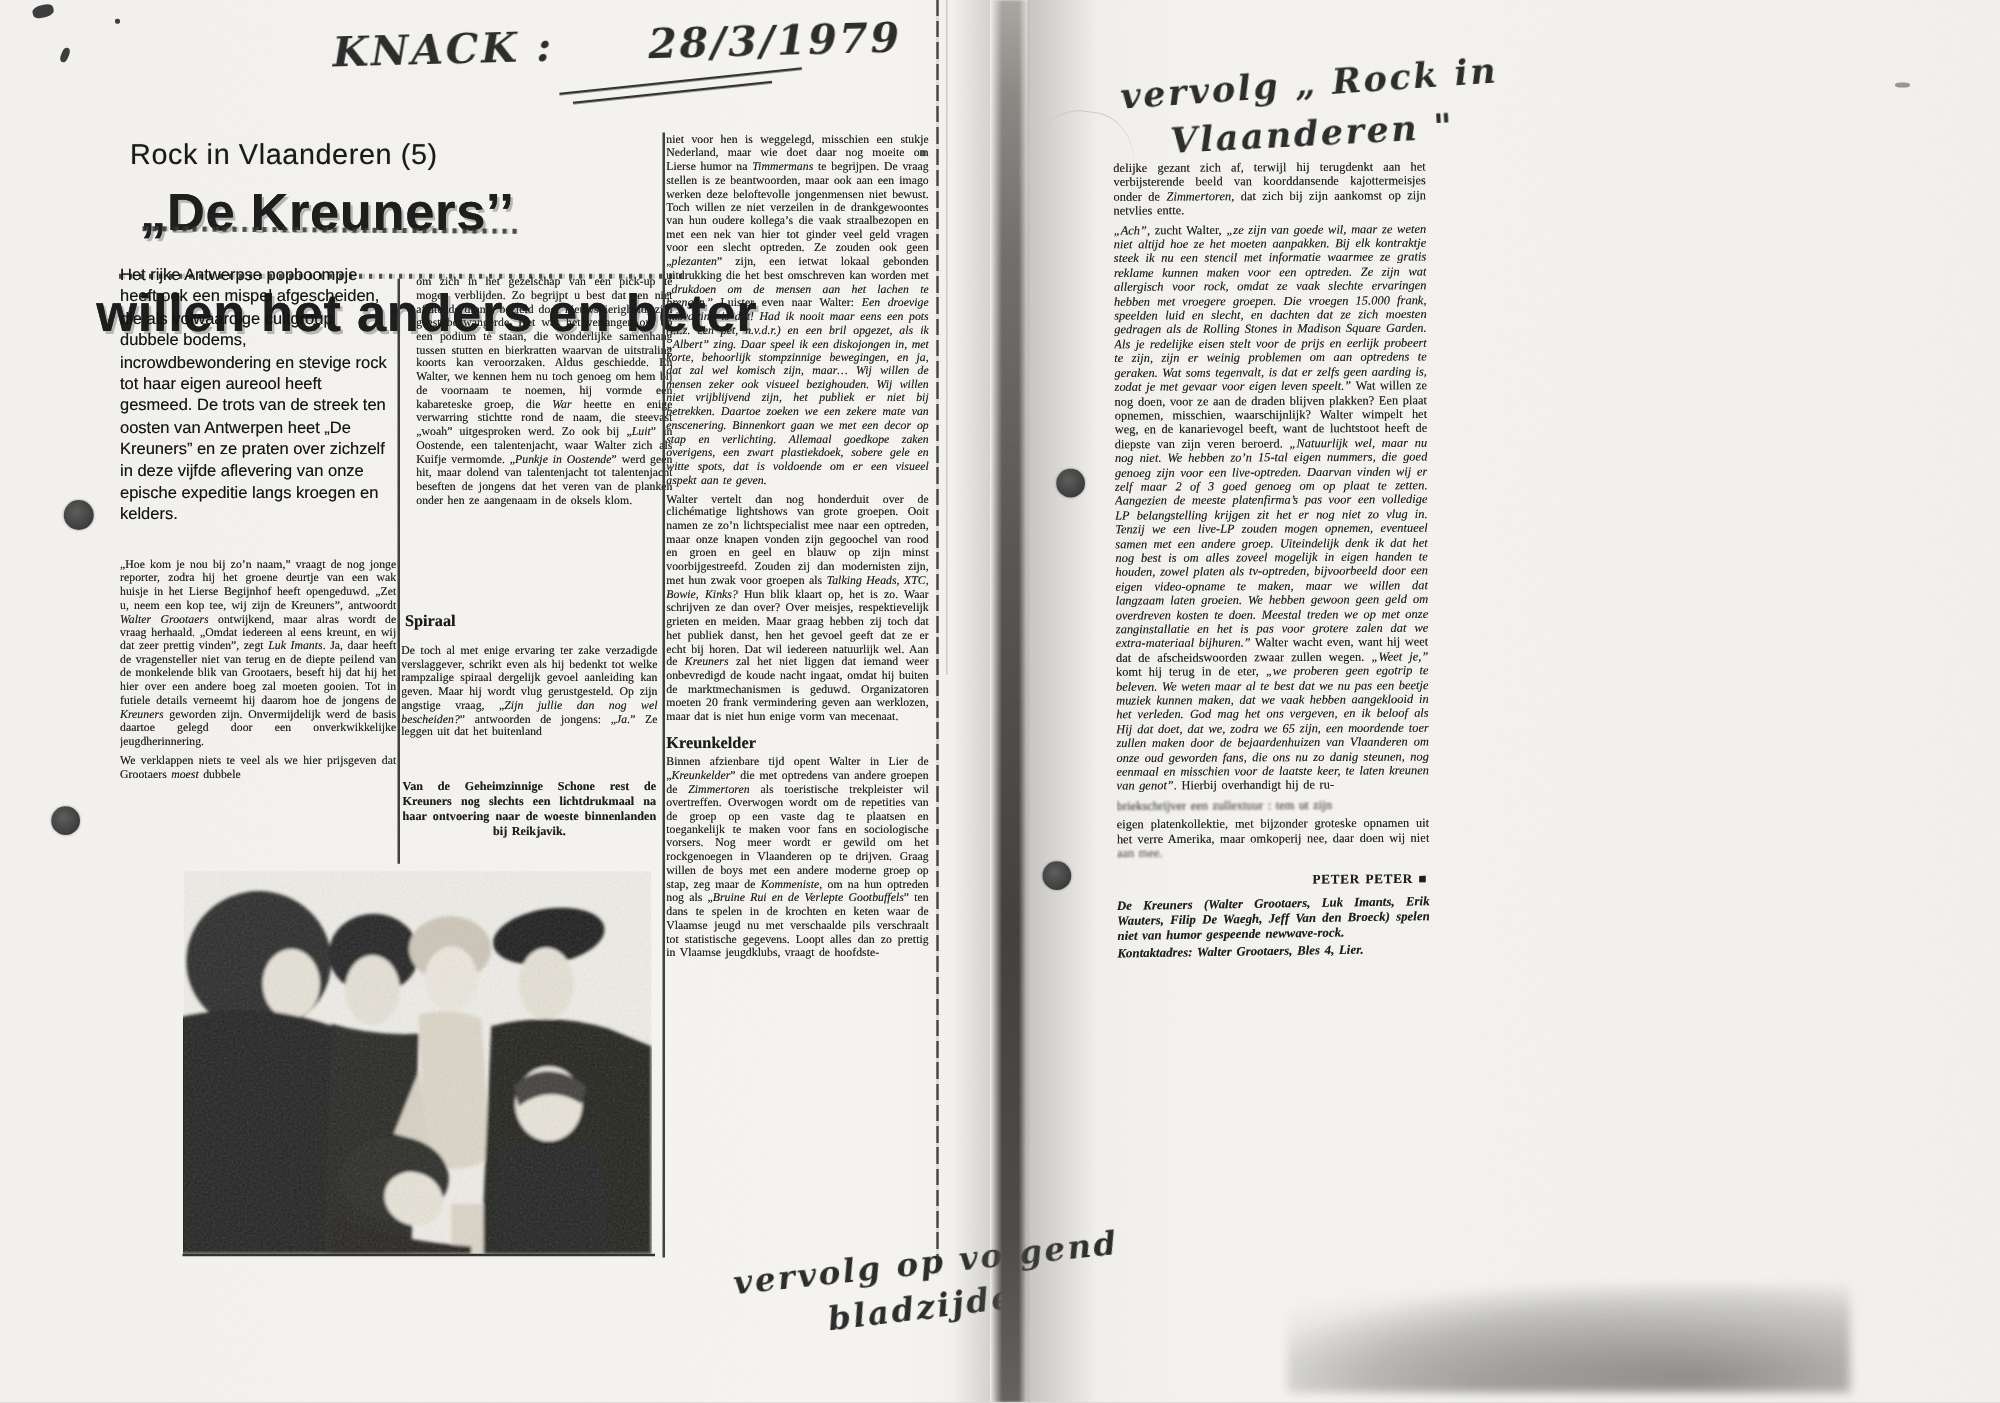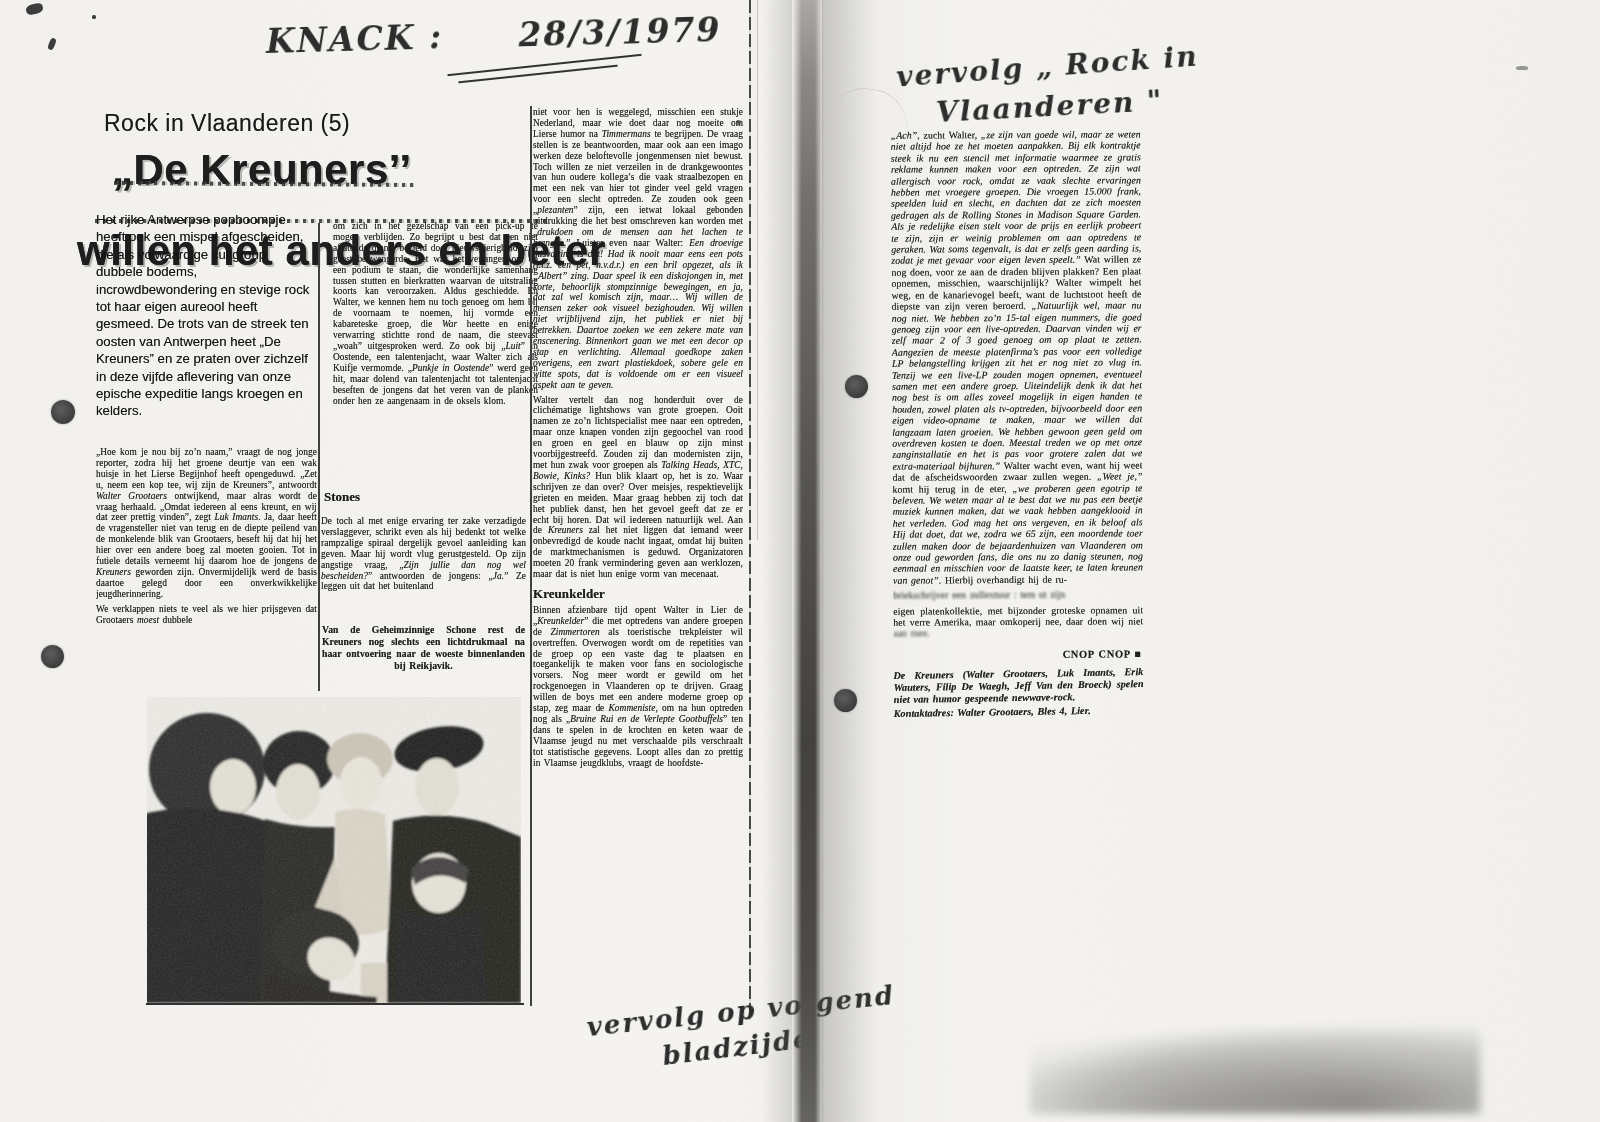--- a/index.html
+++ b/index.html
@@ -102,21 +102,21 @@
     <div class="textbox intro-box">
         <p><span>Het rijke Antwerpse popboompje heeft ook een mispel afgescheiden, die als volwaardige cultgroup dubbele bodems, incrowdbewondering en stevige rock tot haar eigen aureool heeft gesmeed. De trots van de streek ten oosten van Antwerpen heet „De Kreuners” en ze praten over zichzelf in deze vijfde aflevering van onze epische expeditie langs kroegen en kelders.</span></p>
       </div>
     <div class="textbox body col1-box">
         <p><span>„Hoe kom je nou bij zo’n naam,” vraagt de nog jonge reporter, zodra hij het groene deurtje van een wak huisje in het Lierse Begijnhof heeft opengeduwd. „Zet u, neem een kop tee, wij zijn de Kreuners”, antwoordt </span><span class="it">Walter Grootaers</span><span> ontwijkend, maar alras wordt de vraag herhaald. „Omdat iedereen al eens kreunt, en wij dat zeer prettig vinden”, zegt </span><span class="it">Luk Imants</span><span>. Ja, daar heeft de vragensteller niet van terug en de diepte peilend van de monkelende blik van Grootaers, beseft hij dat hij het hier over een andere boeg zal moeten gooien. Tot in futiele details verneemt hij daarom hoe de jongens de </span><span class="it">Kreuners</span><span> geworden zijn. Onvermijdelijk werd de basis daartoe gelegd door een onverkwikkelijke jeugdherinnering.</span></p>
         <p><span>We verklappen niets te veel als we hier prijsgeven dat Grootaers </span><span class="it">moest</span><span> dubbele</span></p>
       </div>
     <div class="textbox body col2-p1">
         <p><span>om zich in het gezelschap van een pick-up te mogen verblijden. Zo begrijpt u best dat een niet aflatende drang, bezield door nieuwsgierigheid, zijn geest bezwangerde. Het was het verlangen om op een podium te staan, die wonderlijke samenhang tussen stutten en bierkratten waarvan de uitstraling koorts kan veroorzaken. Aldus geschiedde. En Walter, we kennen hem nu toch genoeg om hem bij de voornaam te noemen, hij vormde een kabareteske groep, die </span><span class="it">War</span><span> heette en enige verwarring stichtte rond de naam, die steevast „woah” uitgesproken werd. Zo ook bij „</span><span class="it">Luit</span><span>” in Oostende, een talentenjacht, waar Walter zich als Kuifje vermomde. „</span><span class="it">Punkje in Oostende</span><span>” werd geen hit, maar dolend van talentenjacht tot talentenjacht beseften de jongens dat het veren van de planken onder hen ze aangenaam in de oksels klom.</span></p>
       </div>
-    <div class="sec-h spiraal-h">Stones</div>
+    <div class="sec-h spiraal-h">Spiraal</div>
     <div class="textbox body col2-p2">
         <p><span>De toch al met enige ervaring ter zake verzadigde verslaggever, schrikt even als hij bedenkt tot welke rampzalige spiraal dergelijk gevoel aanleiding kan geven. Maar hij wordt vlug gerustgesteld. Op zijn angstige vraag, „</span><span class="it">Zijn jullie dan nog wel bescheiden?</span><span>” antwoorden de jongens: „</span><span class="it">Ja.</span><span>”  Ze leggen uit dat het buitenland</span></p>
       </div>
     <div class="textbox body caption-box">Van de Geheimzinnige Schone rest de Kreuners nog slechts een lichtdrukmaal na haar ontvoering naar de woeste binnenlanden bij Reikjavik.</div>
     <div class="textbox body col3-box">
         <p><span>niet voor hen is weggelegd, misschien een stukje Nederland, maar wie doet daar nog moeite om Lierse humor na </span><span class="it">Timmermans</span><span> te begrijpen. De vraag stellen is ze beantwoorden, maar ook aan een imago werken deze beloftevolle jongenmensen niet bewust. Toch willen ze niet verzeilen in de drankgewoontes van hun oudere kollega’s die vaak straalbezopen en met een nek van hier tot ginder veel geld vragen voor een slecht optreden. Ze zouden ook geen „</span><span class="it">plezanten</span><span>” zijn, een ietwat lokaal gebonden uitdrukking die het best omschreven kan worden met „</span><span class="it">drukdoen om de mensen aan het lachen te brengen.</span><span>” Luister even naar Walter: </span><span class="it">Een droevige misvatting is dat! Had ik nooit maar eens een pots (t.t.z. een pet, n.v.d.r.) en een bril opgezet, als ik „Albert” zing. Daar speel ik een diskojongen in, met korte, behoorlijk stompzinnige bewegingen, en ja, dat zal wel komisch zijn, maar… Wij willen de mensen zeker ook visueel bezighouden. Wij willen niet vrijblijvend zijn, het publiek er niet bij betrekken. Daartoe zoeken we een zekere mate van enscenering. Binnenkort gaan we met een decor op stap en verlichting. Allemaal goedkope zaken overigens, een zwart plastiekdoek, sobere gele en witte spots, dat is voldoende om er een visueel aspekt aan te geven.</span></p>
         <p><span>Walter vertelt dan nog honderduit over de clichématige lightshows van grote groepen. Ooit namen ze zo’n lichtspecialist mee naar een optreden, maar onze knapen vonden zijn gegoochel van rood en groen en geel en blauw op zijn minst voorbijgestreefd. Zouden zij dan modernisten zijn, met hun zwak voor groepen als </span><span class="it">Talking Heads, XTC, Bowie, Kinks?</span><span> Hun blik klaart op, het is zo. Waar schrijven ze dan over? Over meisjes, respektievelijk grieten en meiden. Maar graag hebben zij toch dat het publiek danst, hen het gevoel geeft dat ze er echt bij horen. Dat wil iedereen natuurlijk wel. Aan de </span><span class="it">Kreuners</span><span> zal het niet liggen dat iemand weer onbevredigd de koude nacht ingaat, omdat hij buiten de marktmechanismen is geduwd. Organizatoren moeten 20 frank vermindering geven aan werklozen, maar dat is niet hun enige vorm van mecenaat.</span></p>
         <p class="h"><span>Kreunkelder</span></p>
         <p><span>Binnen afzienbare tijd opent Walter in Lier de „</span><span class="it">Kreunkelder</span><span>” die met optredens van andere groepen de </span><span class="it">Zimmertoren</span><span> als toeristische trekpleister wil overtreffen. Overwogen wordt om de repetities van de groep op een vaste dag te plaatsen en toegankelijk te maken voor fans en sociologische vorsers. Nog meer wordt er gewild om het rockgenoegen in Vlaanderen op te drijven. Graag willen de boys met een andere moderne groep op stap, zeg maar de </span><span class="it">Kommeniste</span><span>, om na hun optreden nog als „</span><span class="it">Bruine Rui en de Verlepte Gootbuffels</span><span>” ten dans te spelen in de krochten en keten waar de Vlaamse jeugd nu met verschaalde pils verschraalt tot statistische gegevens. Loopt alles dan zo prettig in Vlaamse jeugdklubs, vraagt de hoofdste-</span></p>
       </div>
@@ -182,24 +182,25 @@
   <div class="fold-line"></div>
   <div class="spine"></div>
   <div class="spine-fade-l"></div>
   <div class="spine-fade-r"></div>
   <div class="crease"></div>
 
   <div>
     <div class="hw hw-r1">vervolg „ Rock in</div>
     <div class="hw hw-r2">Vlaanderen "</div>
     <div class="textbox body rcol-box">
+        <p><span>delijke gezant zich af, terwijl hij terugdenkt aan het verbijsterende beeld van koorddansende kajottermeisjes onder de </span><span class="it">Zimmertoren</span><span>, dat zich bij zijn aankomst op zijn netvlies entte.</span></p>
         <p><span class="it">„Ach”</span><span>, zucht Walter, </span><span class="it">„ze zijn van goede wil, maar ze weten niet altijd hoe ze het moeten aanpakken. Bij elk kontraktje steek ik nu een stencil met informatie waarmee ze gratis reklame kunnen maken voor een optreden. Ze zijn wat allergisch voor rock, omdat ze vaak slechte ervaringen hebben met vroegere groepen. Die vroegen 15.000 frank, speelden luid en slecht, en dachten dat ze zich moesten gedragen als de Rolling Stones in Madison Square Garden. Als je redelijke eisen stelt voor de prijs en eerlijk probeert te zijn, zijn er weinig problemen om aan optredens te geraken. Wat soms tegenvalt, is dat er zelfs geen aarding is, zodat je met gevaar voor eigen leven speelt.”</span><span> Wat willen ze nog doen, voor ze aan de draden blijven plakken? Een plaat opnemen, misschien, waarschijnlijk? Walter wimpelt het weg, en de kanarievogel beeft, want de luchtstoot heeft de diepste van zijn veren beroerd. </span><span class="it">„Natuurlijk wel, maar nu nog niet. We hebben zo’n 15-tal eigen nummers, die goed genoeg zijn voor een live-optreden. Daarvan vinden wij er zelf maar 2 of 3 goed genoeg om op plaat te zetten. Aangezien de meeste platenfirma’s pas voor een volledige LP belangstelling krijgen zit het er nog niet zo vlug in. Tenzij we een live-LP zouden mogen opnemen, eventueel samen met een andere groep. Uiteindelijk denk ik dat het nog best is om alles zoveel mogelijk in eigen handen te houden, zowel platen als tv-optreden, bijvoorbeeld door een eigen video-opname te maken, maar we willen dat langzaam laten groeien. We hebben gewoon geen geld om overdreven kosten te doen. Meestal treden we op met onze zanginstallatie en het is pas voor grotere zalen dat we extra-materiaal bijhuren.”</span><span> Walter wacht even, want hij weet dat de afscheidswoorden zwaar zullen wegen. </span><span class="it">„Weet je,”</span><span> komt hij terug in de eter, </span><span class="it">„we proberen geen egotrip te beleven. We weten maar al te best dat we nu pas een beetje muziek kunnen maken, dat we vaak hebben aangeklooid in het verleden. God mag het ons vergeven, en ik beloof als Hij dat doet, dat we, zodra we 65 zijn, een moordende toer zullen maken door de bejaardenhuizen van Vlaanderen om onze oud geworden fans, die ons nu zo danig steunen, nog eenmaal en misschien voor de laatste keer, te laten kreunen van genot”</span><span>. Hierbij overhandigt hij de ru-</span></p>
         <p class="smudged"><span>briekschrijver een zullextuur : tem ut zijn</span></p>
         <p><span>eigen platenkollektie, met bijzonder groteske opnamen uit het verre Amerika, maar omkoperij nee, daar doen wij niet </span><span class="fade">aan mee.</span></p>
-        <p class="byline"><span class="bd">CNOP CNOP </span><span class="bd">■</span></p>
+        <p class="byline"><span class="bd">PETER PETER </span><span class="bd">■</span></p>
         <p class="credit"><span>De Kreuners (Walter Grootaers, Luk Imants, Erik Wauters, Filip De Waegh, Jeff Van den Broeck) spelen niet van humor gespeende newwave-rock.</span></p>
         <p class="credit"><span>Kontaktadres: Walter Grootaers, Bles 4, Lier.</span></p>
       </div>
     <div class="punch" style="left:845px;top:375px;width:23px;height:23px;"></div>
     <div class="punch" style="left:834px;top:689px;width:23px;height:23px;"></div>
   </div>
 
   <div class="smudge"></div>
   <div class="speck" style="left:26px;top:4px;width:17px;height:10px;transform:rotate(-15deg);"></div>
   <div class="speck" style="left:49px;top:38px;width:6px;height:12px;transform:rotate(22deg);"></div>

